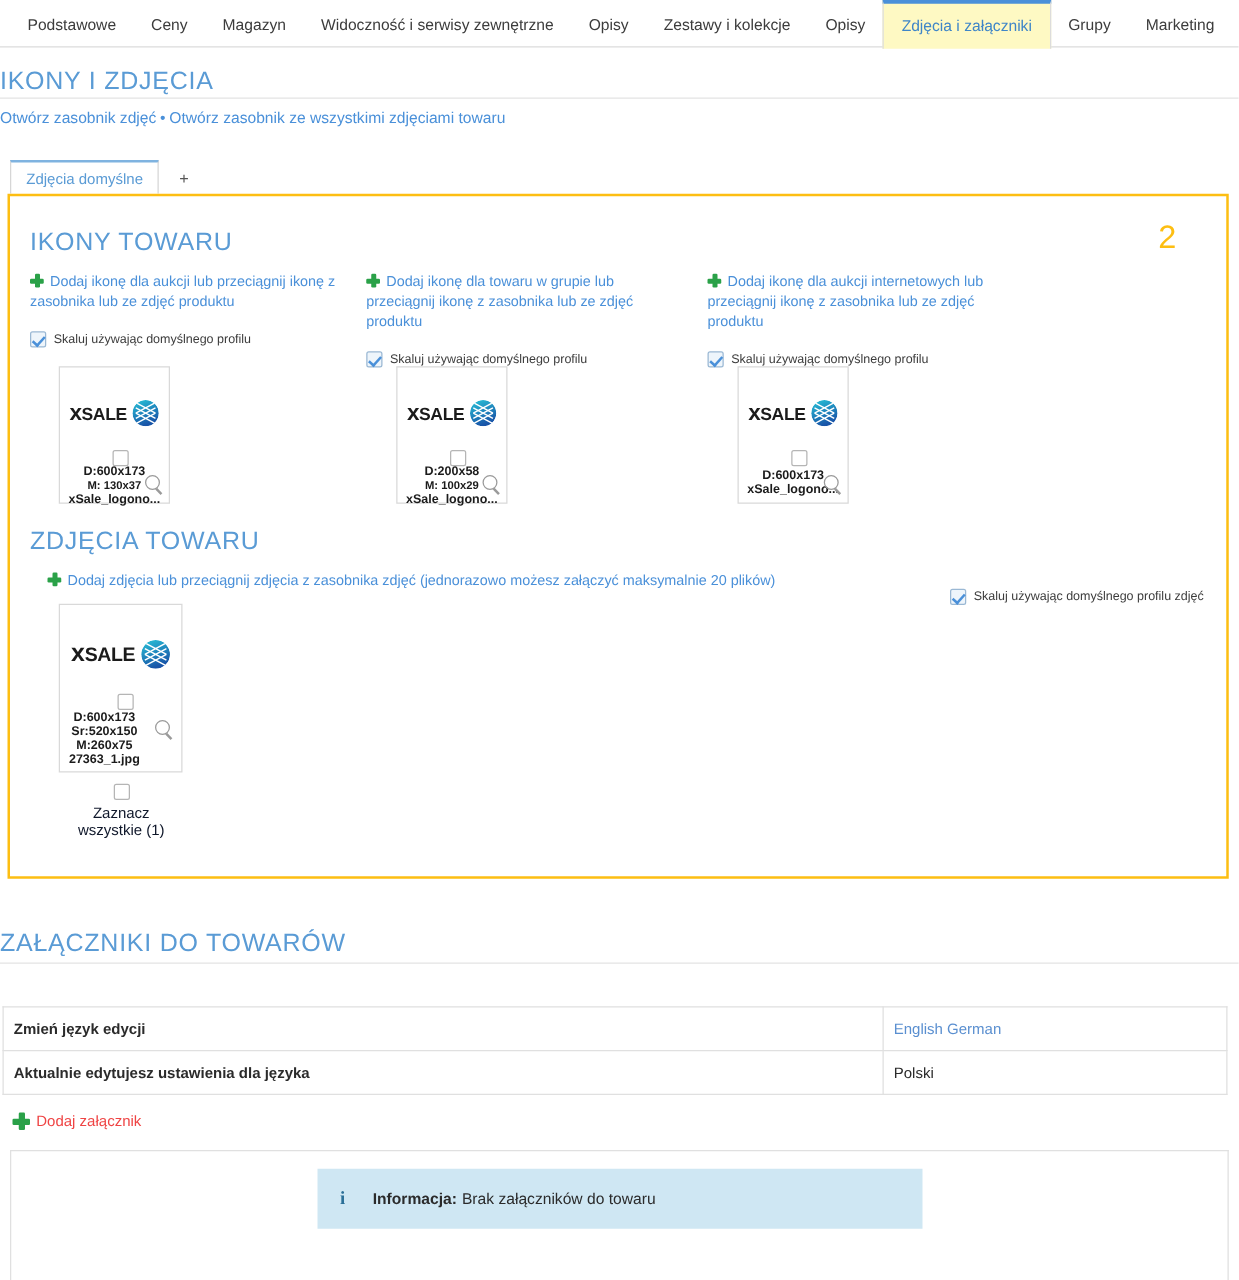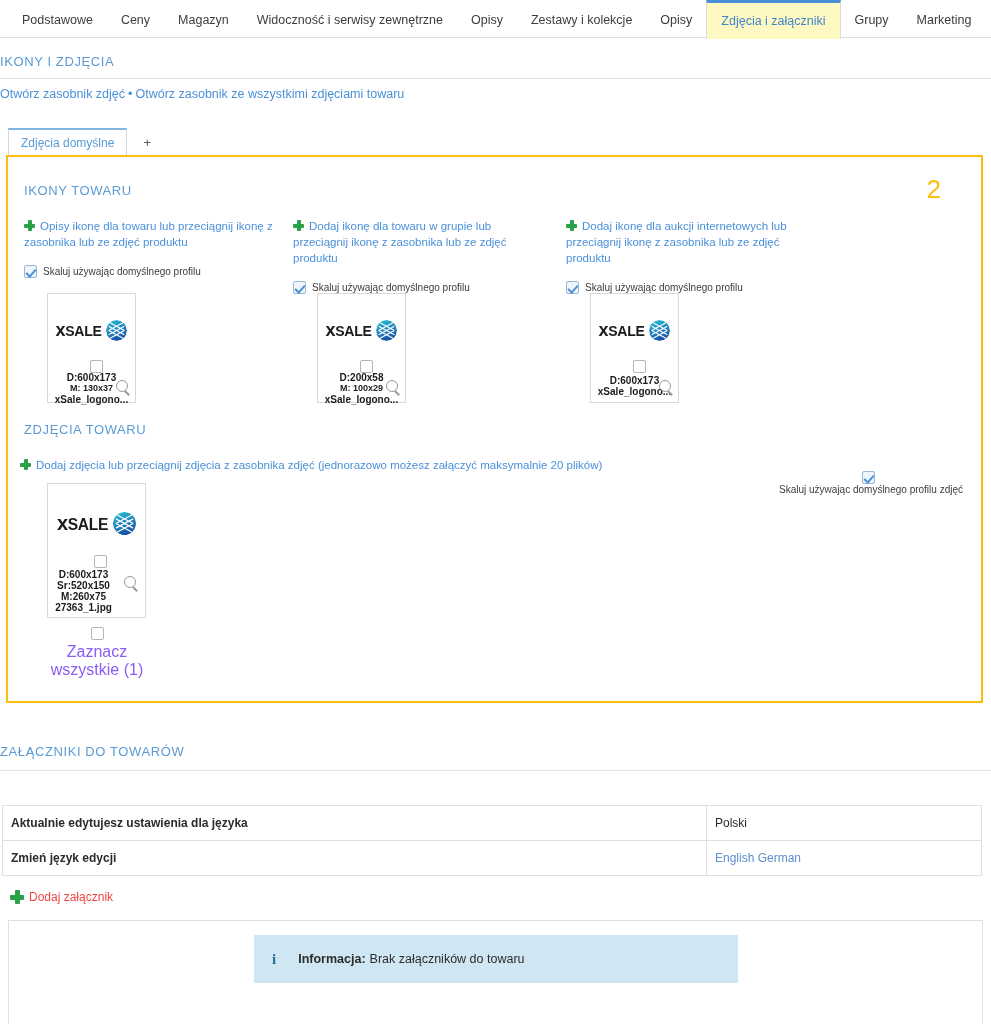--- a/index.html
+++ b/index.html
@@ -37,21 +37,21 @@
     border-top: 3px solid #4a90d9;
     border-left: 1px solid #dcdcdc;
     border-right: 1px solid #dcdcdc;
     background: #fef9c3;
     height: 39px;
     z-index: 3;
   }
 
   
   .sect-title {
-    font-size: 13px;
+    font-size: 20px;
     color: #5a9bd5;
     letter-spacing: .6px;
     font-weight: normal;
   }
   #icons-photos-title {
     position: absolute; left: 0; top: 54px;
   }
   .hr-light {
     position: absolute; left: 0; width: 991px; height: 1px; background: #e3e3e3;
   }
@@ -169,28 +169,28 @@
     content: ""; position: absolute; left: 0; top: 0;
     width: 10px; height: 10px; border: 1.6px solid #9a9a9a; border-radius: 50%;
   }
   .mag::after {
     content: ""; position: absolute; left: 9px; top: 10px;
     width: 6px; height: 1.8px; background: #9a9a9a; transform: rotate(45deg);
     transform-origin: left center;
   }
 
   
-  #add-photos-link { position: absolute; left: 12px; top: 300px; }
-  #scale-photos-row { position: absolute; right: 18px; top: 299px; flex-direction: column; }
+  #add-photos-link { position: absolute; left: 30px; top: 300px; }
+  #scale-photos-row { position: absolute; right: 18px; top: 299px; }
 
   #photo-thumb { left: 39px; top: 326px; width: 99px; height: 135px; }
 
   #select-all-box {
     position: absolute; left: 39px; top: 470px; width: 100px; text-align: center;
-    font-size: 16px; color: #8b5cf6;
+    font-size: 12px; color: #0f172a;
   }
   #select-all-box .cb { margin: 0 auto 3px auto; display: block; }
 
   
   #attach-title { position: absolute; left: 0; top: 744px; }
   #hr-under-attach { top: 770px; }
 
   .lang-table {
     position: absolute; left: 2px; top: 805px; width: 980px;
     border-collapse: collapse; font-size: 12px;
@@ -273,21 +273,21 @@
   </div>
 
   <div class="yellow-panel">
 
     <div class="badge-two">2</div>
 
     <div class="sect-title" id="icons-of-goods-title">IKONY TOWARU</div>
 
     <div class="icon-col c1">
       <div class="addlink">
-        <span class="plus"></span><span>Opisy ikonę dla towaru lub przeciągnij ikonę z zasobnika lub ze zdjęć produktu</span>
+        <span class="plus"></span><span>Dodaj ikonę dla aukcji lub przeciągnij ikonę z zasobnika lub ze zdjęć produktu</span>
       </div>
       <div class="cbrow">
         <span class="cb checked"></span>
         <span class="lbl">Skaluj używając domyślnego profilu</span>
       </div>
     </div>
 
     <div class="icon-col c2">
       <div class="addlink">
         <span class="plus"></span><span>Dodaj ikonę dla towaru w grupie lub przeciągnij ikonę z zasobnika lub ze zdjęć produktu</span>
@@ -433,26 +433,26 @@
     </div>
 
   </div>
 
   <div class="sect-title" id="attach-title">ZAŁĄCZNIKI DO TOWARÓW</div>
   <div class="hr-light" id="hr-under-attach"></div>
 
   <table class="lang-table">
     <tbody>
       <tr>
+        <td class="k">Zmień język edycji</td>
+        <td class="v"><a>English German</a></td>
+      </tr>
+      <tr>
         <td class="k">Aktualnie edytujesz ustawienia dla języka</td>
         <td class="v">Polski</td>
-      </tr>
-      <tr>
-        <td class="k">Zmień język edycji</td>
-        <td class="v"><a>English German</a></td>
       </tr>
     </tbody>
   </table>
 
   <div id="add-attachment-link">
     <span class="plus-ico big"></span><span>Dodaj załącznik</span>
   </div>
 
   <div class="attach-panel">
     <div class="infobox">

